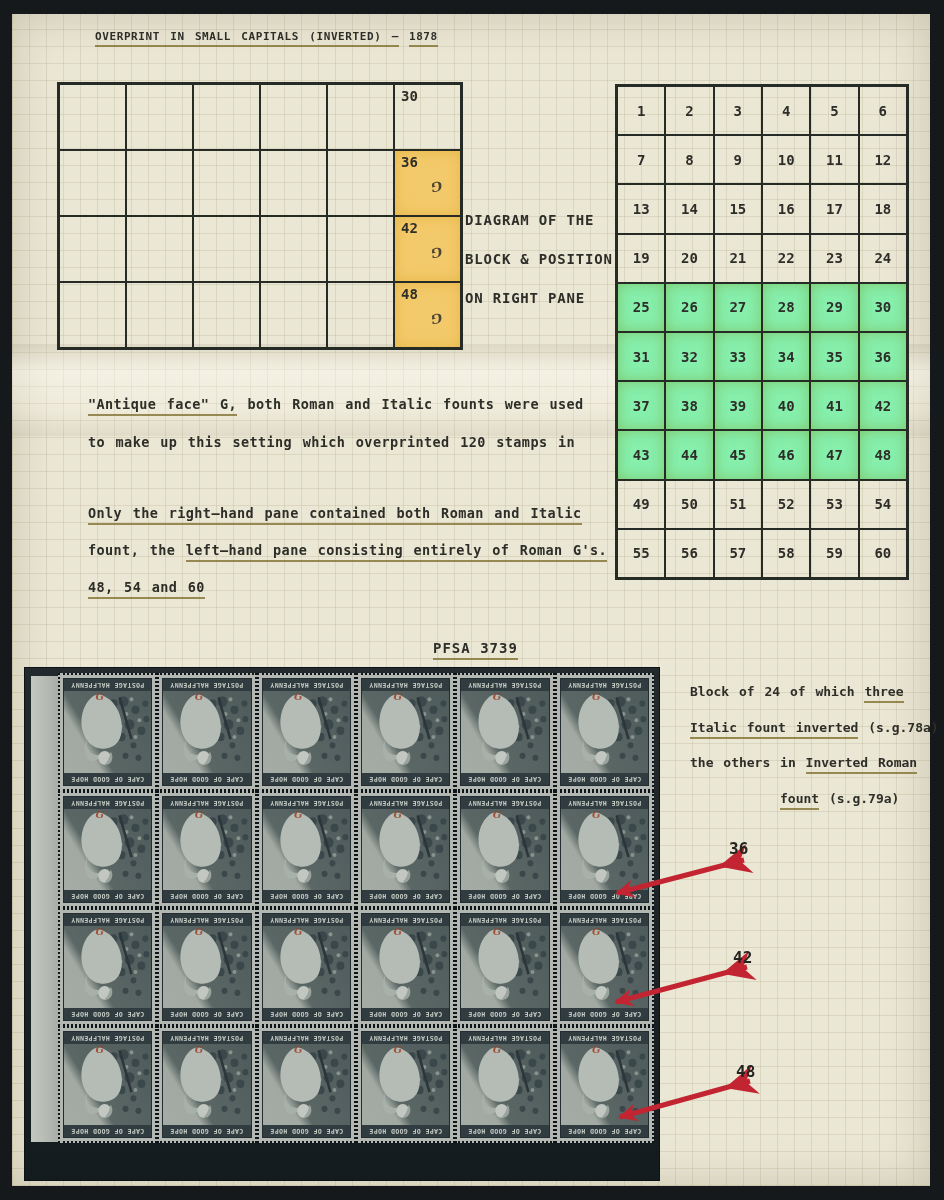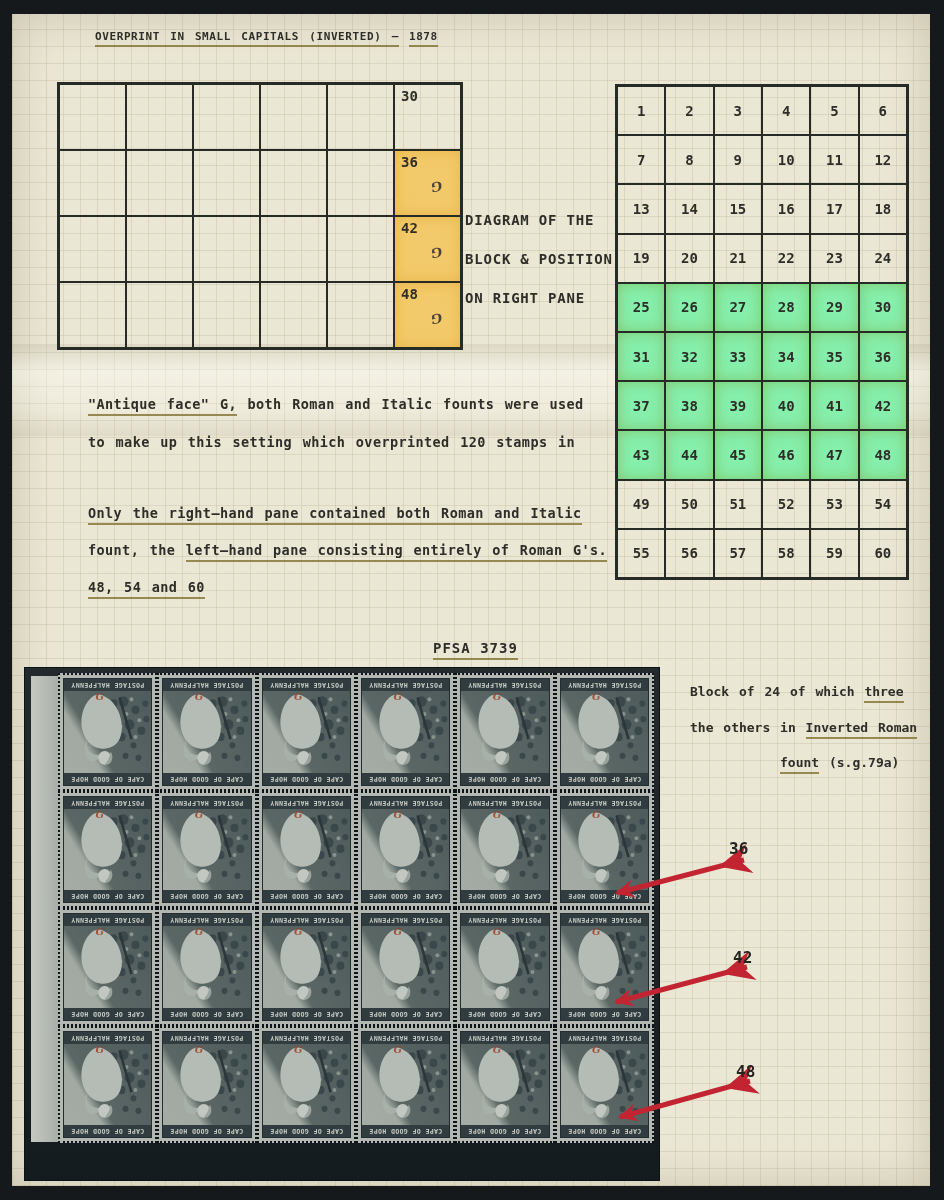--- a/index.html
+++ b/index.html
@@ -233,20 +233,21 @@
     </div>
   <div class="tw para para2">
       <div class="tline"><span class="u">Only the right–hand pane contained both Roman and Italic</span></div>
       <div class="tline"><span>fount, the </span><span class="u">left–hand pane consisting entirely of Roman G's.</span></div>
       <div class="tline"><span class="u">48, 54 and 60</span></div>
     </div>
   <div class="tw pfsa u">PFSA 3739</div>
 
   <div class="tw para annotation">
       <div class="tline"><span>Block of 24 of which </span><span class="u">three</span></div>
+      <div class="tline"><span class="u">Italic fount inverted</span><span> (s.g.78a)</span></div>
       <div class="tline"><span>the others in </span><span class="u">Inverted Roman</span></div>
       <div class="tline indent"><span class="u">fount</span><span> (s.g.79a)</span></div>
     </div>
 
   <div class="stamp-block">
     <div class="selvedge"></div>
     <div class="stamp-grid">
         <div class="stamp">
     <div class="stamp-inner">
       <div class="stamp-band band-top">

